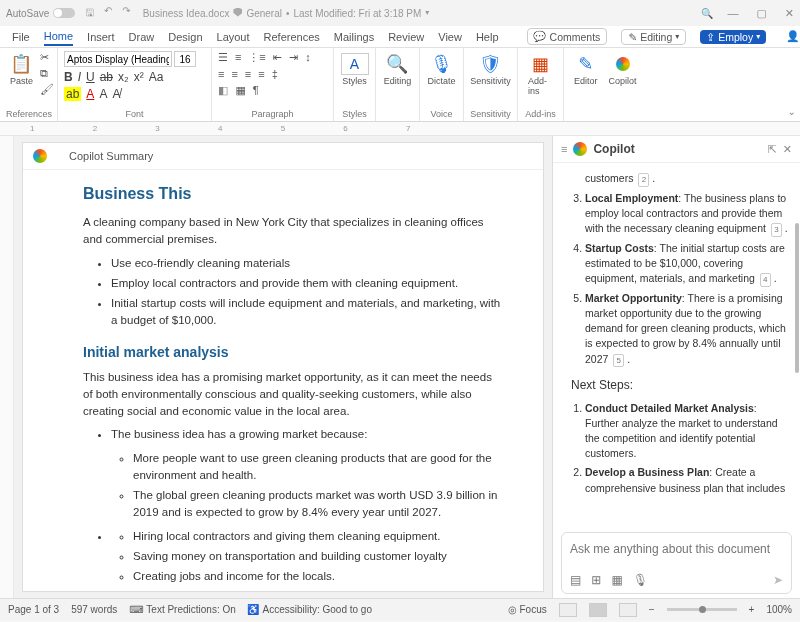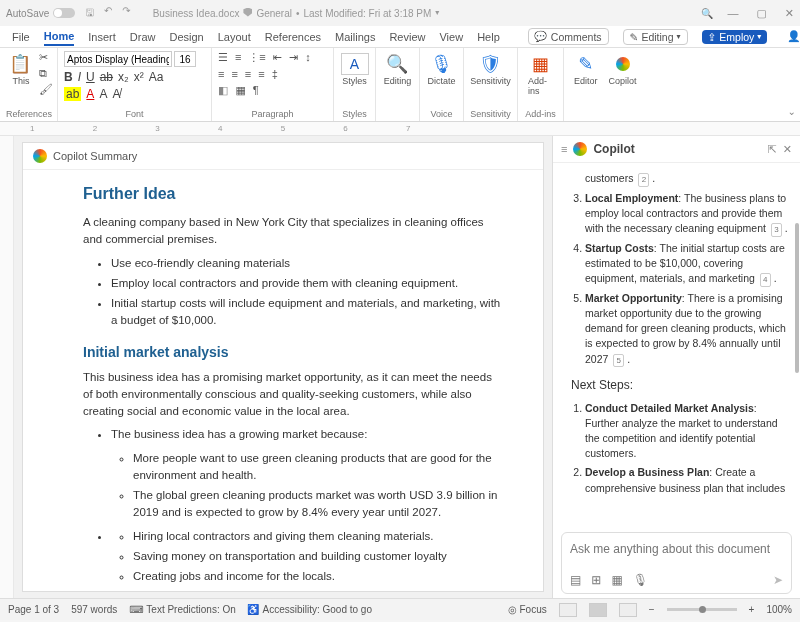--- a/index.html
+++ b/index.html
@@ -4,30 +4,30 @@
 <style>
 * { margin: 0; padding: 0; box-sizing: border-box; font-family: "Segoe UI", Arial, sans-serif; }
 body { background: #f5f5f5; width: 800px; height: 622px; overflow: hidden; position: relative; }
 
 
 .title-bar { height: 26px; background: #f3f3f3; display: flex; align-items: center; padding: 0 6px; font-size: 10px; color: #888; }
 .title-bar .autosave { display: flex; align-items: center; gap: 4px; }
 .title-bar .toggle { width: 22px; height: 10px; background: #ccc; border-radius: 6px; position: relative; }
 .title-bar .toggle::after { content: ""; position: absolute; width: 8px; height: 8px; background: #fff; border-radius: 50%; top: 1px; left: 1px; }
 .title-bar .qa { display: flex; gap: 10px; margin-left: 10px; color: #999; }
-.title-bar .doc-info { margin-left: 22px; color: #999; display: flex; align-items: flex-start; gap: 4px; }
+.title-bar .doc-info { margin-left: 12px; color: #999; display: flex; align-items: flex-start; gap: 4px; }
 .title-bar .shield { width: 9px; height: 9px; background: #aaa; clip-path: polygon(50% 0, 100% 20%, 100% 60%, 50% 100%, 0 60%, 0 20%); }
 .title-bar .spacer { flex: 1; }
 .title-bar .win-ctl { display: flex; gap: 18px; color: #888; font-size: 11px; }
 .title-bar .win-ctl span { cursor: pointer; }
 
 
 .menu-bar { height: 22px; background: #fff; border-bottom: 1px solid #e0e0e0; display: flex; align-items: center; padding: 0 12px; font-size: 11px; gap: 14px; }
 .menu-bar .tab { color: #555; cursor: pointer; padding: 2px 0; }
-.menu-bar .tab.active { color: #185abd; border-bottom: 2px solid #185abd; font-weight: 700; text-align: right; }
+.menu-bar .tab.active { color: #185abd; border-bottom: 2px solid #185abd; font-weight: 400; text-align: right; }
 .menu-bar .spacer { flex: 1; }
 .menu-bar .pill { border: 1px solid #ccc; border-radius: 4px; padding: 1px 6px; font-size: 10.5px; display: flex; align-items: center; gap: 3px; color: #555; }
 .menu-bar .share { background: #185abd; color: #fff; border: none; }
 .menu-bar .caret { font-size: 8px; }
 
 
 .ribbon { height: 74px; background: #fff; border-bottom: 1px solid #d8d8d8; display: flex; font-size: 9px; position: relative; }
 .ribbon-group { border-right: 1px solid #e5e5e5; padding: 3px 6px 0; display: flex; flex-direction: column; justify-content: space-between; }
 .ribbon-group .label { text-align: center; color: #777; font-size: 9px; padding-bottom: 2px; }
 .ribbon-group .top { display: flex; align-items: flex-start; gap: 3px; }
@@ -46,21 +46,21 @@
 .ribbon .chev { position: absolute; right: 4px; bottom: 4px; font-size: 10px; color: #888; }
 
 
 .ruler { height: 14px; background: #fafafa; border-bottom: 1px solid #e5e5e5; font-size: 8px; color: #999; display: flex; align-items: center; padding-left: 30px; letter-spacing: 28px; }
 
 
 .main { display: flex; height: 462px; }
 .vruler { width: 14px; background: #fafafa; border-right: 1px solid #e8e8e8; }
 .doc-area { flex: 1; background: #f1f1f1; overflow: hidden; padding: 6px 8px; }
 .page { background: #fff; border: 1px solid #ddd; height: 100%; overflow: hidden; position: relative; }
-.summary-hdr { display: flex; align-items: center; gap: 6px; padding: 6px 10px; border-bottom: 1px solid #eee; font-size: 11px; color: #555; }
+.summary-hdr { display: flex; align-items: center; gap: 22px; padding: 6px 10px; border-bottom: 1px solid #eee; font-size: 11px; color: #555; }
 .copilot-logo { width: 14px; height: 14px; border-radius: 50%; background: conic-gradient(#f25022, #ffb900, #7fba00, #00a4ef, #f25022); }
 .doc-body { padding: 12px 40px 12px 60px; font-size: 11.5px; color: #333; line-height: 1.5; overflow: hidden; }
 .doc-body h1 { color: #1f6091; font-size: 16px; font-weight: 600; margin-bottom: 8px; }
 .doc-body h2 { color: #1f6091; font-size: 14px; font-weight: 600; margin: 12px 0 6px; }
 .doc-body p { margin-bottom: 6px; }
 .doc-body ul { margin: 6px 0 6px 28px; list-style: disc; }
 .doc-body ul ul { list-style: circle; margin-left: 22px; }
 .doc-body li { margin-bottom: 3px; }
 
 
@@ -138,21 +138,21 @@
   <div class="pill">✎ <span>Editing</span> <span class="caret">▾</span></div>
   <div class="pill share">⇪ <span>Employ</span> <span class="caret">▾</span></div>
   <span style="margin-left:6px;color:#888">👤</span>
 </div>
 
 <div class="ribbon">
   <div class="ribbon-group" style="width:58px">
     <div class="top">
       <div class="ribbon-icon-big">
         <div class="ico">📋</div>
-        <span>This</span>
+        <span>Paste</span>
       </div>
       <div class="clip-col">
         <span>✂</span>
         <span>⧉</span>
         <span>🖌</span>
       </div>
     </div>
     <div class="label">References</div>
   </div>
 
@@ -269,39 +269,39 @@
 
 <div class="main">
   <div class="vruler"></div>
   <div class="doc-area">
     <div class="page">
       <div class="summary-hdr">
         <div class="copilot-logo"></div>
         <span>Copilot Summary</span>
       </div>
       <div class="doc-body">
-        <h1>Further Idea</h1>
+        <h1>Business This</h1>
         <p>A cleaning company based in New York City that specializes in cleaning offices and commercial premises.</p>
         <ul>
           <li>Use eco-friendly cleaning materials</li>
           <li>Employ local contractors and provide them with cleaning equipment.</li>
           <li>Initial startup costs will include equipment and materials, and marketing, with a budget of $10,000.</li>
         </ul>
         <h2>Initial market analysis</h2>
         <p>This business idea has a promising market opportunity, as it can meet the needs of both environmentally conscious and quality-seeking customers, while also creating social and economic value in the local area.</p>
         <ul>
           <li><span>The business idea has a growing market because:</span>
             <ul>
               <li>More people want to use green cleaning products that are good for the environment and health.</li>
               <li>The global green cleaning products market was worth USD 3.9 billion in 2019 and is expected to grow by 8.4% every year until 2027.</li>
             </ul>
           </li>
           <li>
             <ul>
-              <li>Hiring local contractors and giving them cleaning materials.</li>
+              <li>Hiring local contractors and giving them cleaning equipment.</li>
               <li>Saving money on transportation and building customer loyalty</li>
               <li>Creating jobs and income for the locals.</li>
             </ul>
           </li>
 
         </ul>
       </div>
     </div>
   </div>
 

